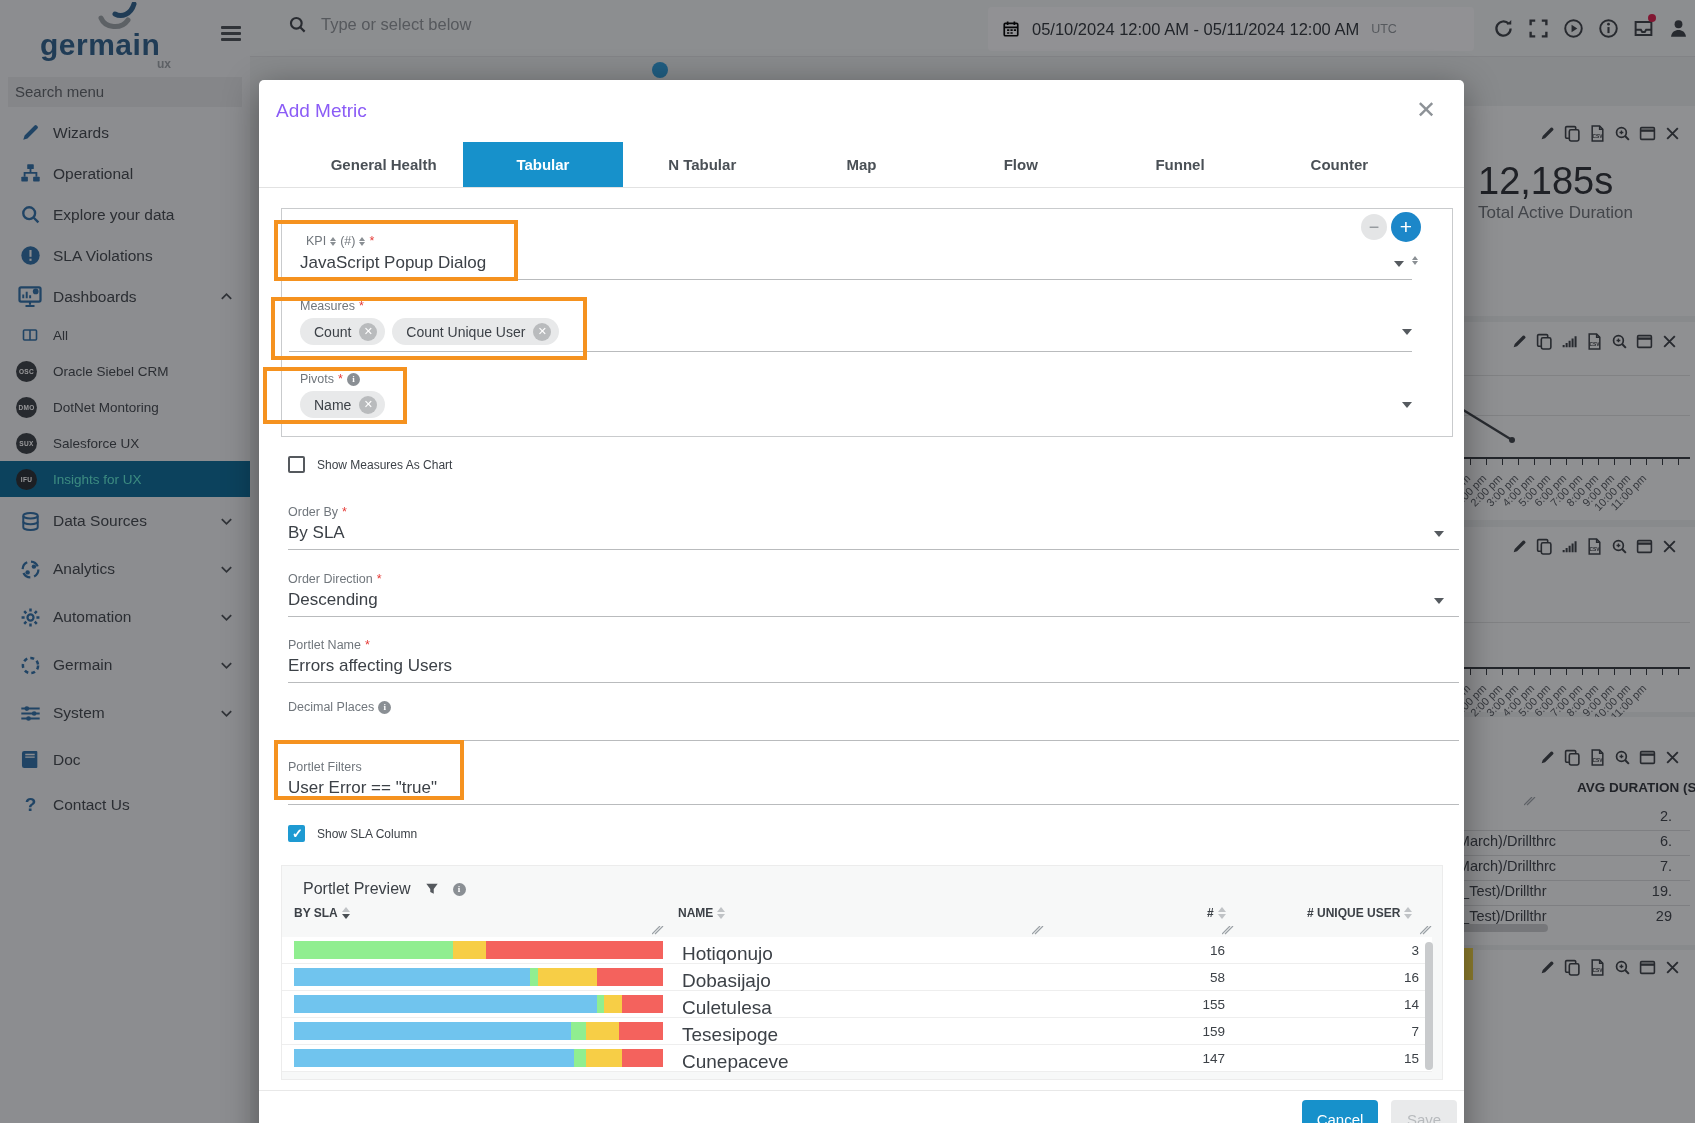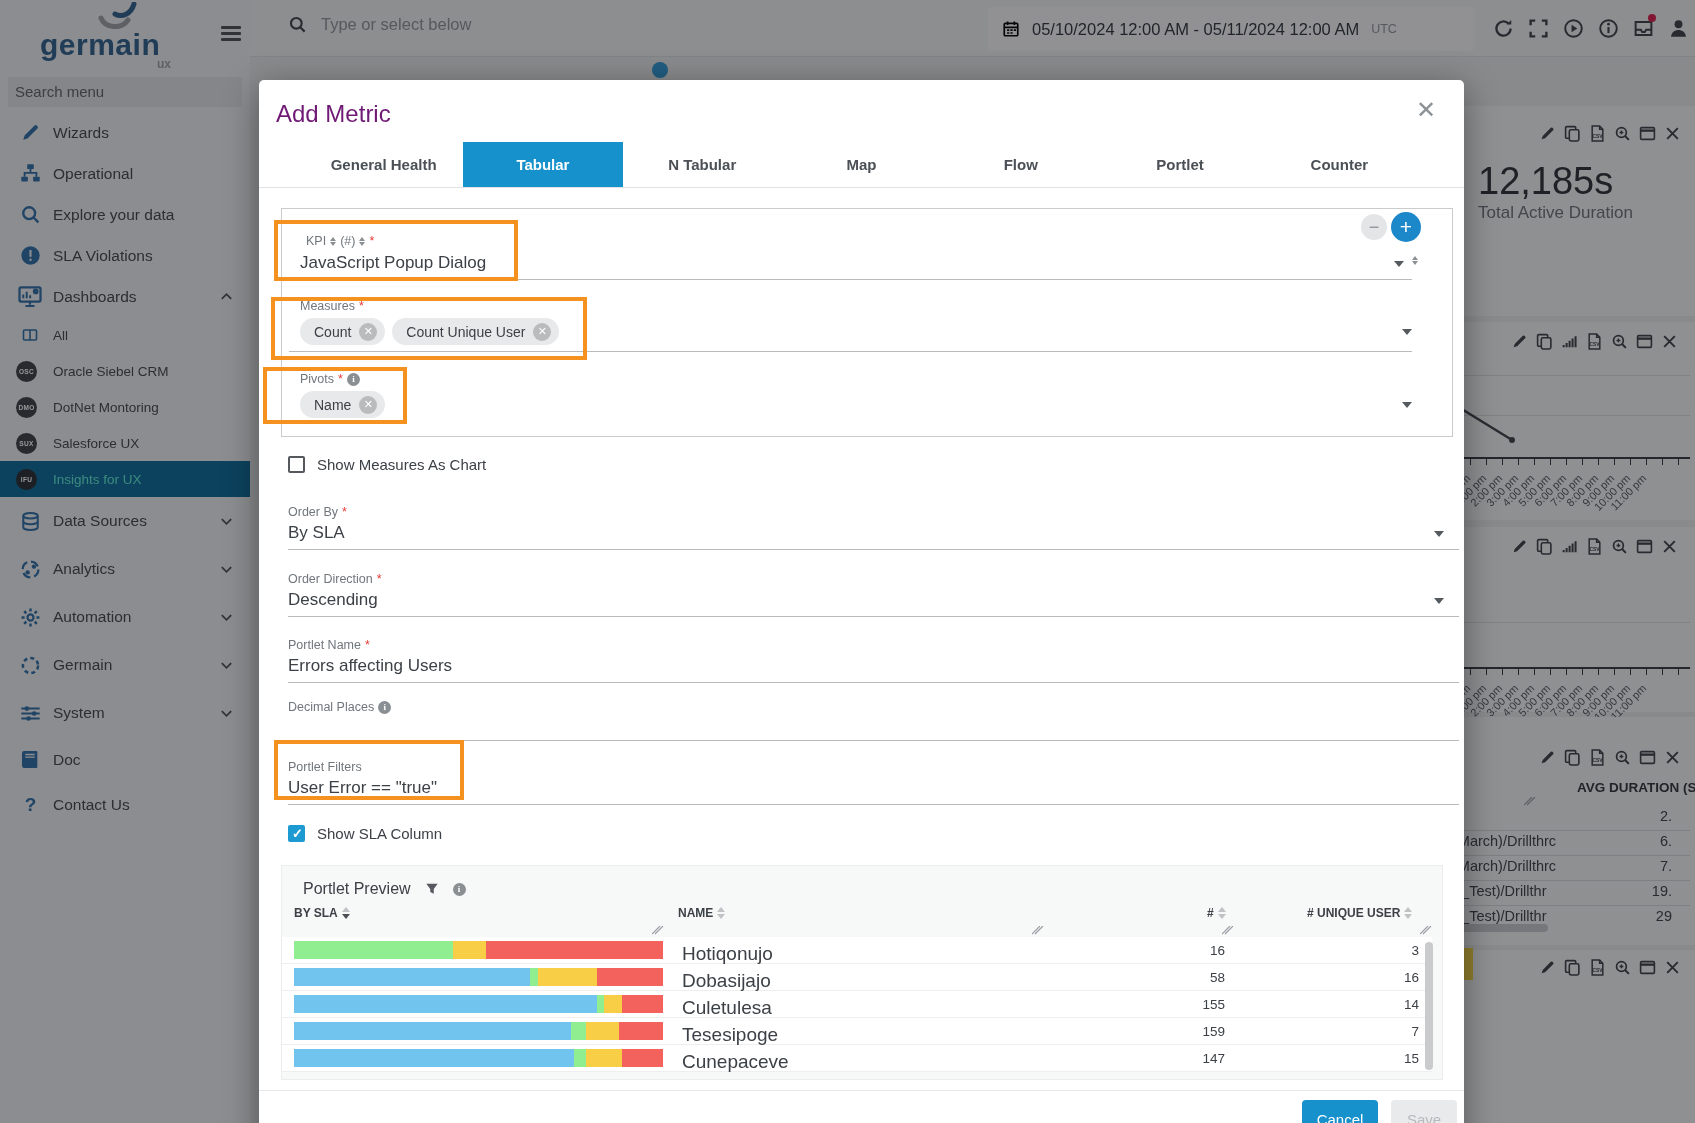--- a/index.html
+++ b/index.html
@@ -67,21 +67,21 @@
   .yellow-sliver { position:absolute; left:1464px; top:948px; width:9px; height:32px; background:#f5d643; }
   .blue-dot { position:absolute; left:652px; top:62px; width:16px; height:16px; border-radius:50%; background:#2e9ad6; }
   .fab { position:absolute; left:42px; top:1086px; width:27px; height:27px; border-radius:50%; background:#101214; cursor:pointer; }
 
   
   .dim { position:absolute; inset:0; background:rgba(15,17,20,0.44); z-index:500; }
 
   
   .modal { position:absolute; left:259px; top:80px; width:1205px; height:1100px; background:#fff;
            border-radius:5px; box-shadow:0 8px 35px rgba(0,0,0,.4); z-index:1000; }
-  .m-title { position:absolute; left:17px; top:20px; font-size:24px; color:#701a75; }
+  .m-title { position:absolute; left:17px; top:20px; font-size:19px; color:#8b5cf6; }
   .m-close { position:absolute; left:1157px; top:18px; font-size:24px; color:#8d9297; cursor:pointer; line-height:1; }
   .m-tabs { position:absolute; left:0; top:62px; width:1205px; height:46px; border-bottom:1px solid #e2e2e2;
             display:flex; padding:0 45px; }
   .m-tab { flex:1; display:flex; align-items:center; justify-content:center; cursor:pointer; }
   .m-tab span { font-size:15px; font-weight:bold; color:#4a5056; }
   .m-tab.active { background:var(--accent); }
   .m-tab.active span { color:#fff; }
 
   .kpi-group { position:absolute; left:22px; top:128px; width:1172px; height:229px; border:1px solid #c9cbcd; }
   .f-label { font-size:12.5px; color:#70767c; }
@@ -109,21 +109,21 @@
   .info-i { width:13px; height:13px; border-radius:50%; background:#8a8f94; color:#fff; font-size:9px; font-weight:bold;
             display:flex; align-items:center; justify-content:center; font-family:"Liberation Serif",serif; }
   .grp-caret { position:absolute; left:1120px; }
 
   .orange-box { position:absolute; border:4px solid var(--orange); z-index:5; pointer-events:none; }
 
   .checkrow { position:absolute; display:flex; align-items:center; gap:12px; cursor:pointer; }
   .cbox { width:17px; height:17px; border:2px solid #55595e; border-radius:2px; background:#fff; }
   .cbox.checked { background:var(--check-blue); border-color:var(--check-blue); position:relative; }
   .cbox.checked:after { content:"✓"; position:absolute; left:2px; top:-1px; color:#fff; font-size:13px; font-weight:bold; }
-  .checkrow .clabel { font-size:15px; color:#3c4147; }
+  .checkrow .clabel { font-size:12px; color:#3c4147; }
 
   .field { position:absolute; left:29px; width:1171px; }
   .field .f-label { position:absolute; left:0; top:0; display:flex; gap:4px; align-items:center; }
   .field .f-value { position:absolute; left:0; top:18px; }
   .field .f-line { position:absolute; left:0; top:44px; width:1171px; height:1px; background:#b9bbbd; }
   .field .caret { position:absolute; left:1146px; top:26px; }
 
   .preview { position:absolute; left:22px; top:785px; width:1162px; height:215px; background:#f7f8f8; border:1px solid #ececec; }
   .pv-title-row { position:absolute; left:21px; top:14px; display:flex; align-items:center; gap:14px; }
   .pv-title { font-size:16px; color:#3c4147; }
@@ -709,21 +709,21 @@
         <div class="m-tab">
           <span>N Tabular</span>
         </div>
         <div class="m-tab">
           <span>Map</span>
         </div>
         <div class="m-tab">
           <span>Flow</span>
         </div>
         <div class="m-tab">
-          <span>Portlet</span>
+          <span>Funnel</span>
         </div>
         <div class="m-tab">
           <span>Counter</span>
         </div>
       </div>
 
     <div class="kpi-group">
       <div class="kpi-label-row f-label">
         <span>KPI</span>
         <span class="minisort">

